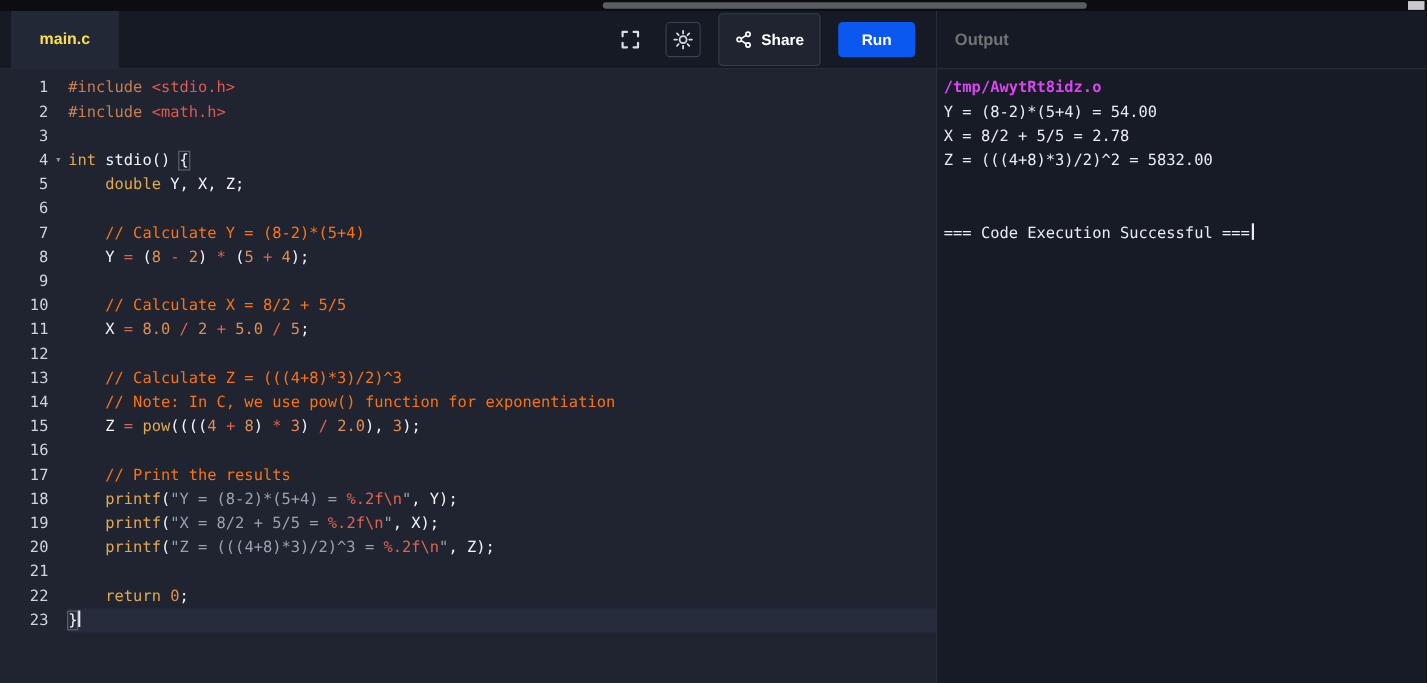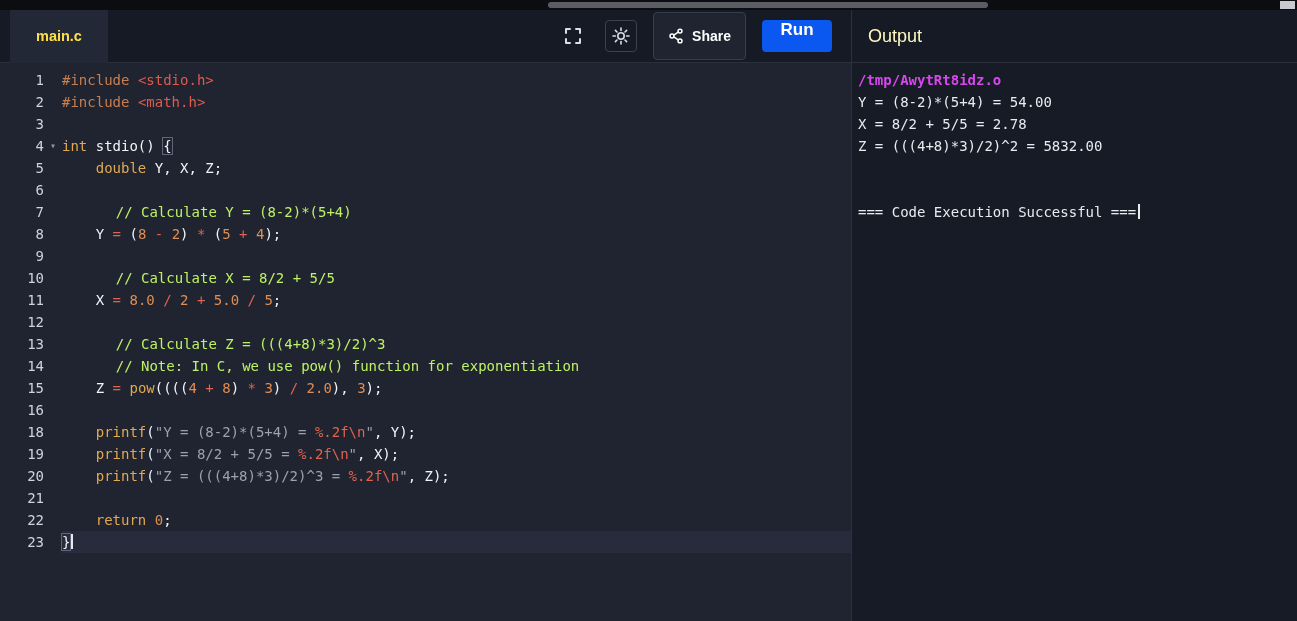--- a/index.html
+++ b/index.html
@@ -18,38 +18,38 @@
   .hdr { height:53px; background:#161a24; border-bottom:1px solid #2b303d; display:flex; align-items:center; flex-shrink:0; }
   .file-tab { height:53px; margin-left:10px; padding:0 26px; display:flex; align-items:center;
               background:#232836; color:#fde047; font-weight:bold; font-size:14.5px; cursor:pointer; }
   .hdr-spacer { flex:1; }
   .icon-btn { width:32px; height:32px; display:flex; align-items:center; justify-content:center;
               border-radius:4px; cursor:pointer; margin-right:16px; }
   .icon-btn.boxed { border:1px solid #3b414f; }
   .share-btn { height:48px; display:flex; align-items:center; gap:8px; padding:0 14px; border-radius:4px;
                background:#1f2430; border:1px solid #373d4b; color:#ffffff; font-weight:bold; font-size:14px;
                cursor:pointer; margin-right:16px; }
-  .run-btn { height:32px; width:70px; display:flex; align-items:flex-start; justify-content:center; border-radius:4px;
-             background:#0a58f0; color:#ffffff; font-weight:bold; font-size:17px; cursor:pointer; margin-right:19px; border:none; }
-
-  .output-title { color:#fef9c3; font-weight:normal; font-size:18px; padding-left:16px; }
+  .run-btn { height:32px; width:70px; display:flex; align-items:center; justify-content:center; border-radius:4px;
+             background:#0a58f0; color:#ffffff; font-weight:bold; font-size:14px; cursor:pointer; margin-right:19px; border:none; }
+
+  .output-title { color:#737373; font-weight:bold; font-size:15px; padding-left:16px; }
 
   
   .code-area { flex:1; padding-top:6px; font-family:"DejaVu Sans Mono", monospace; font-size:14px; overflow:hidden; }
   .code-row { display:flex; height:22px; line-height:22px; }
   .gutter { width:44px; flex-shrink:0; text-align:right; color:#ced3dc; user-select:none; }
   .fold-col { width:18px; flex-shrink:0; text-align:center; color:#8a92a3; font-size:10px; line-height:22px; }
   .code { flex:1; white-space:pre; color:#f2f4f8; }
   .code.current { background:#262c3b; }
   .tok-pre { color:#c97e4f; }
   .tok-hdr { color:#e05a4f; }
   .tok-kw  { color:#e2a950; }
   .tok-num { color:#e08d53; }
   .tok-op  { color:#e0634f; }
-  .tok-com { color:#bef264;margin-left:20px; }
+  .tok-com { color:#f97316; }
   .tok-str { color:#9aa2b1; }
   .tok-fmt { color:#e0634f; }
   .tok-brc { color:#f2f4f8; outline:1px solid #5d6678; }
   .tok-pln { color:#f2f4f8; }
   .caret { display:inline-block; width:2px; height:15px; background:#e8eaee; vertical-align:-2px; margin-left:1px; }
 
   
   .output-content { flex:1; padding:6px 6px 0 6px; font-family:"DejaVu Sans Mono", monospace; font-size:14px;
                     color:#e8ebf0; overflow:hidden; }
   .out-line { height:22px; line-height:22px; white-space:pre; }
@@ -197,20 +197,25 @@
             <div class="gutter">15</div>
             <div class="fold-col"></div>
             <div class="code"><span class="tok-pln">    Z </span><span class="tok-op">=</span><span class="tok-pln"> </span><span class="tok-kw">pow</span><span class="tok-pln">((((</span><span class="tok-num">4</span><span class="tok-pln"> </span><span class="tok-op">+</span><span class="tok-pln"> </span><span class="tok-num">8</span><span class="tok-pln">) </span><span class="tok-op">*</span><span class="tok-pln"> </span><span class="tok-num">3</span><span class="tok-pln">) </span><span class="tok-op">/</span><span class="tok-pln"> </span><span class="tok-num">2.0</span><span class="tok-pln">), </span><span class="tok-num">3</span><span class="tok-pln">);</span></div>
           </div>
           <div class="code-row">
             <div class="gutter">16</div>
             <div class="fold-col"></div>
             <div class="code"></div>
           </div>
           <div class="code-row">
+            <div class="gutter">17</div>
+            <div class="fold-col"></div>
+            <div class="code"><span class="tok-pln">    </span><span class="tok-com">// Print the results</span></div>
+          </div>
+          <div class="code-row">
             <div class="gutter">18</div>
             <div class="fold-col"></div>
             <div class="code"><span class="tok-pln">    </span><span class="tok-kw">printf</span><span class="tok-pln">(</span><span class="tok-str">"Y = (8-2)*(5+4) = </span><span class="tok-fmt">%.2f\n</span><span class="tok-str">"</span><span class="tok-pln">, Y);</span></div>
           </div>
           <div class="code-row">
             <div class="gutter">19</div>
             <div class="fold-col"></div>
             <div class="code"><span class="tok-pln">    </span><span class="tok-kw">printf</span><span class="tok-pln">(</span><span class="tok-str">"X = 8/2 + 5/5 = </span><span class="tok-fmt">%.2f\n</span><span class="tok-str">"</span><span class="tok-pln">, X);</span></div>
           </div>
           <div class="code-row">

